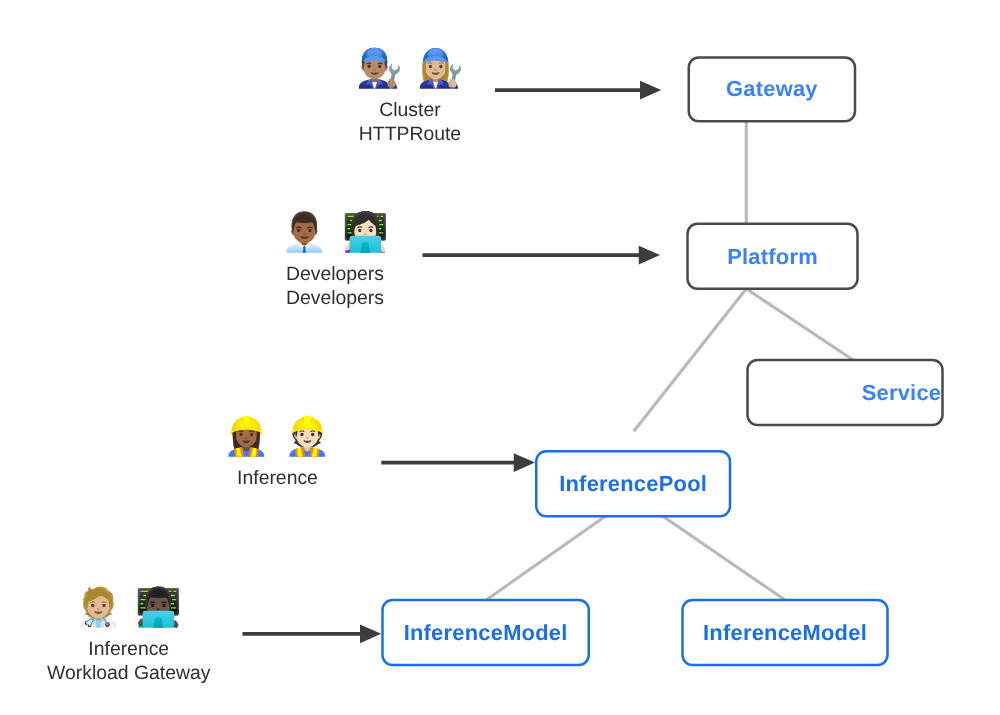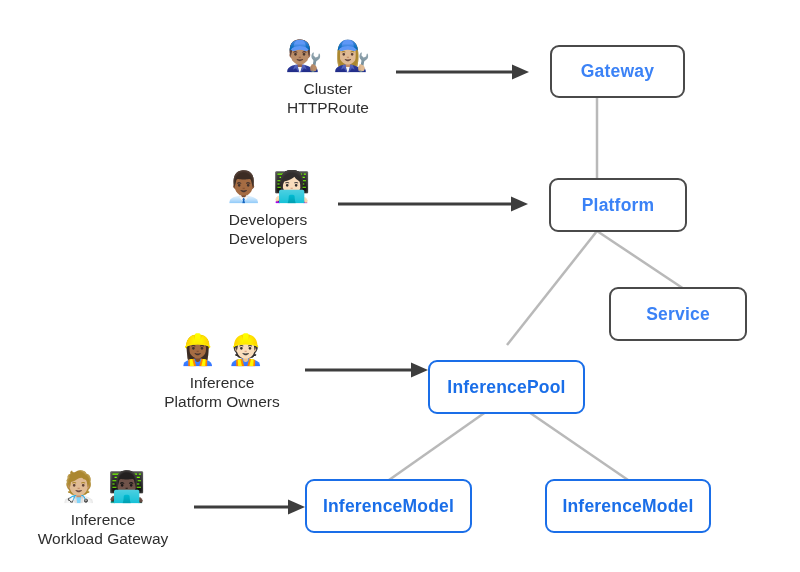--- a/index.html
+++ b/index.html
@@ -39,21 +39,21 @@
     border: 2.5px solid #4a4a4a;
     color: #3b82f6;
     margin-left: 21px;
   }
   .node.blue {
     border: 2.5px solid #1a6ee8;
     color: #1a6ee8;
   }
   .node-gateway            { left: 529px; top: 45px;  width: 135px; height: 53px; }
   .node-httproute          { left: 528px; top: 178px; width: 138px; height: 54px; }
-  .node-service            { left: 588px; top: 287px; width: 138px; height: 54px; }
+  .node-service            { left: 576px; top: 287px; width: 158px; height: 54px; justify-content: flex-end; }
   .node-inferencepool      { left: 428px; top: 360px; width: 157px; height: 54px; }
   .node-inferencemodel-left  { left: 305px; top: 479px; width: 167px; height: 54px; }
   .node-inferencemodel-right { left: 545px; top: 479px; width: 166px; height: 54px; }
 
   .persona {
     position: absolute;
     text-align: center;
   }
   .persona .emojis {
     font-size: 30px;
@@ -147,21 +147,20 @@
     </div>
   </div>
 
   <div class="persona persona-inference-platform-owners">
     <div class="emojis">
       <span class="emoji">👷🏾‍♀️</span>
       <span class="emoji">👷🏻</span>
     </div>
     <div class="label">
       <div>Inference</div>
-      <div>Platform Owners</div>
     </div>
   </div>
 
   <div class="persona persona-inference-workload-owners">
     <div class="emojis">
       <span class="emoji">🧑🏼‍⚕️</span>
       <span class="emoji">👨🏿‍💻</span>
     </div>
     <div class="label">
       <div>Inference</div>

